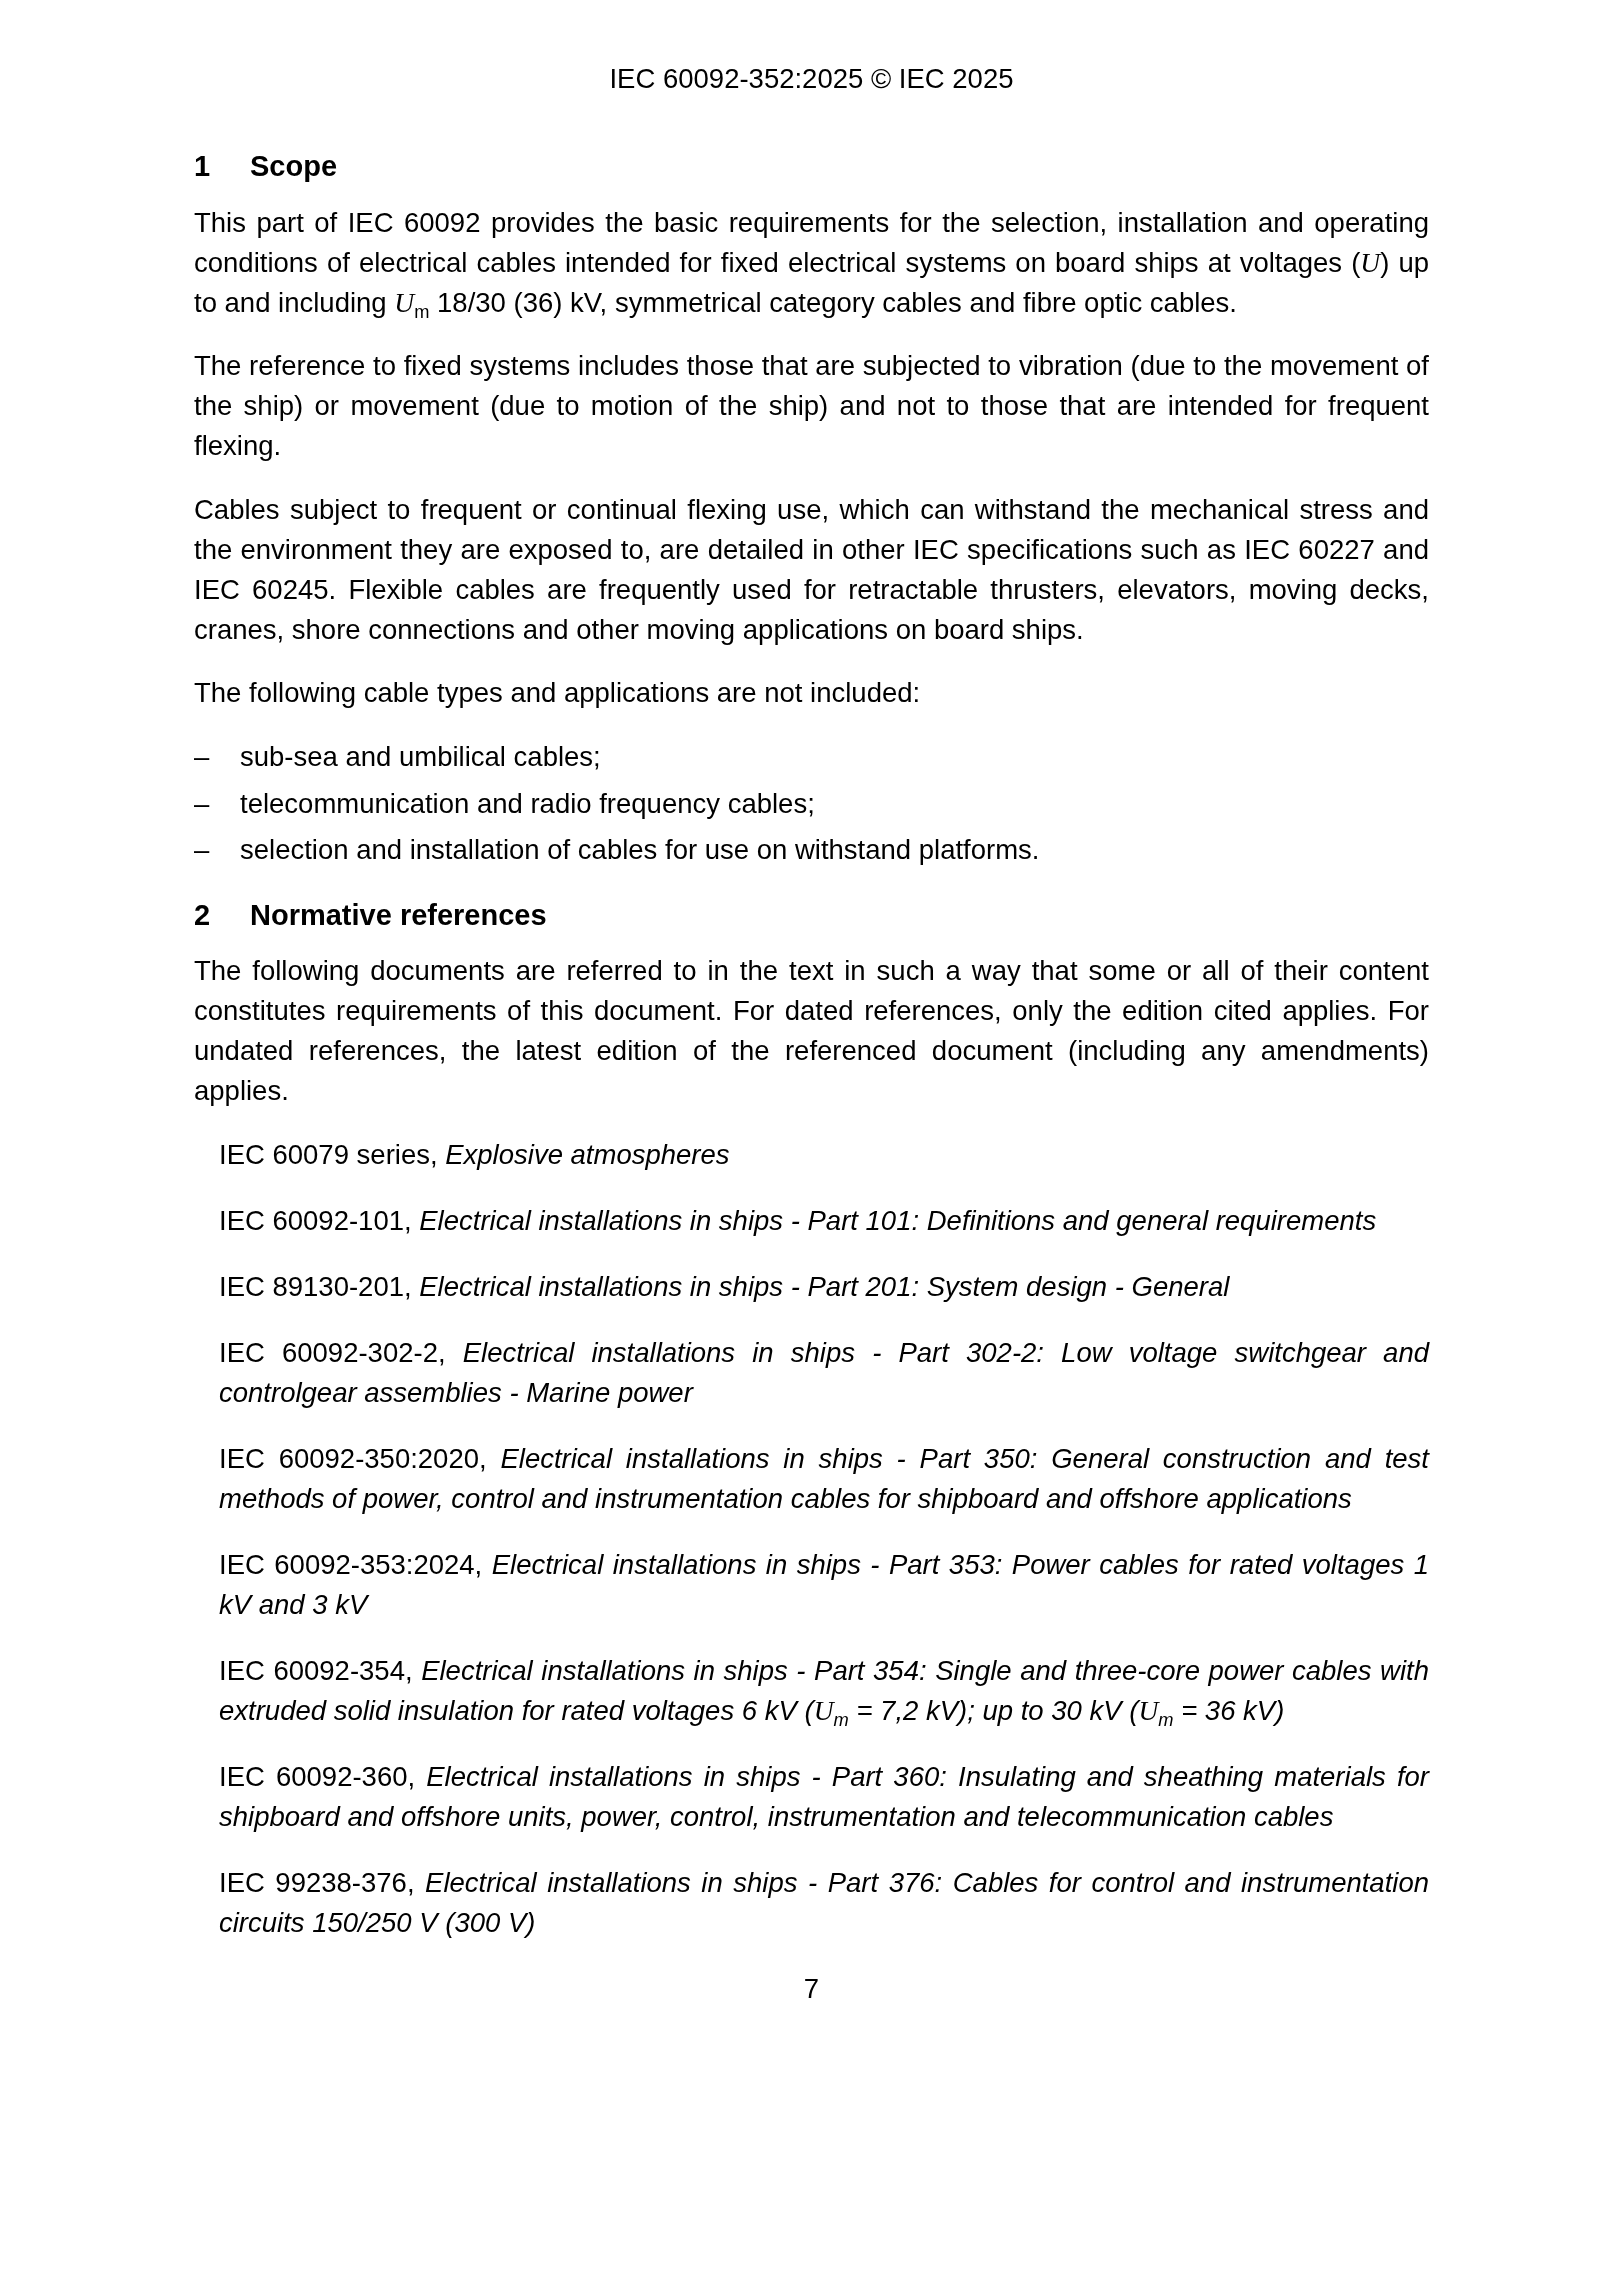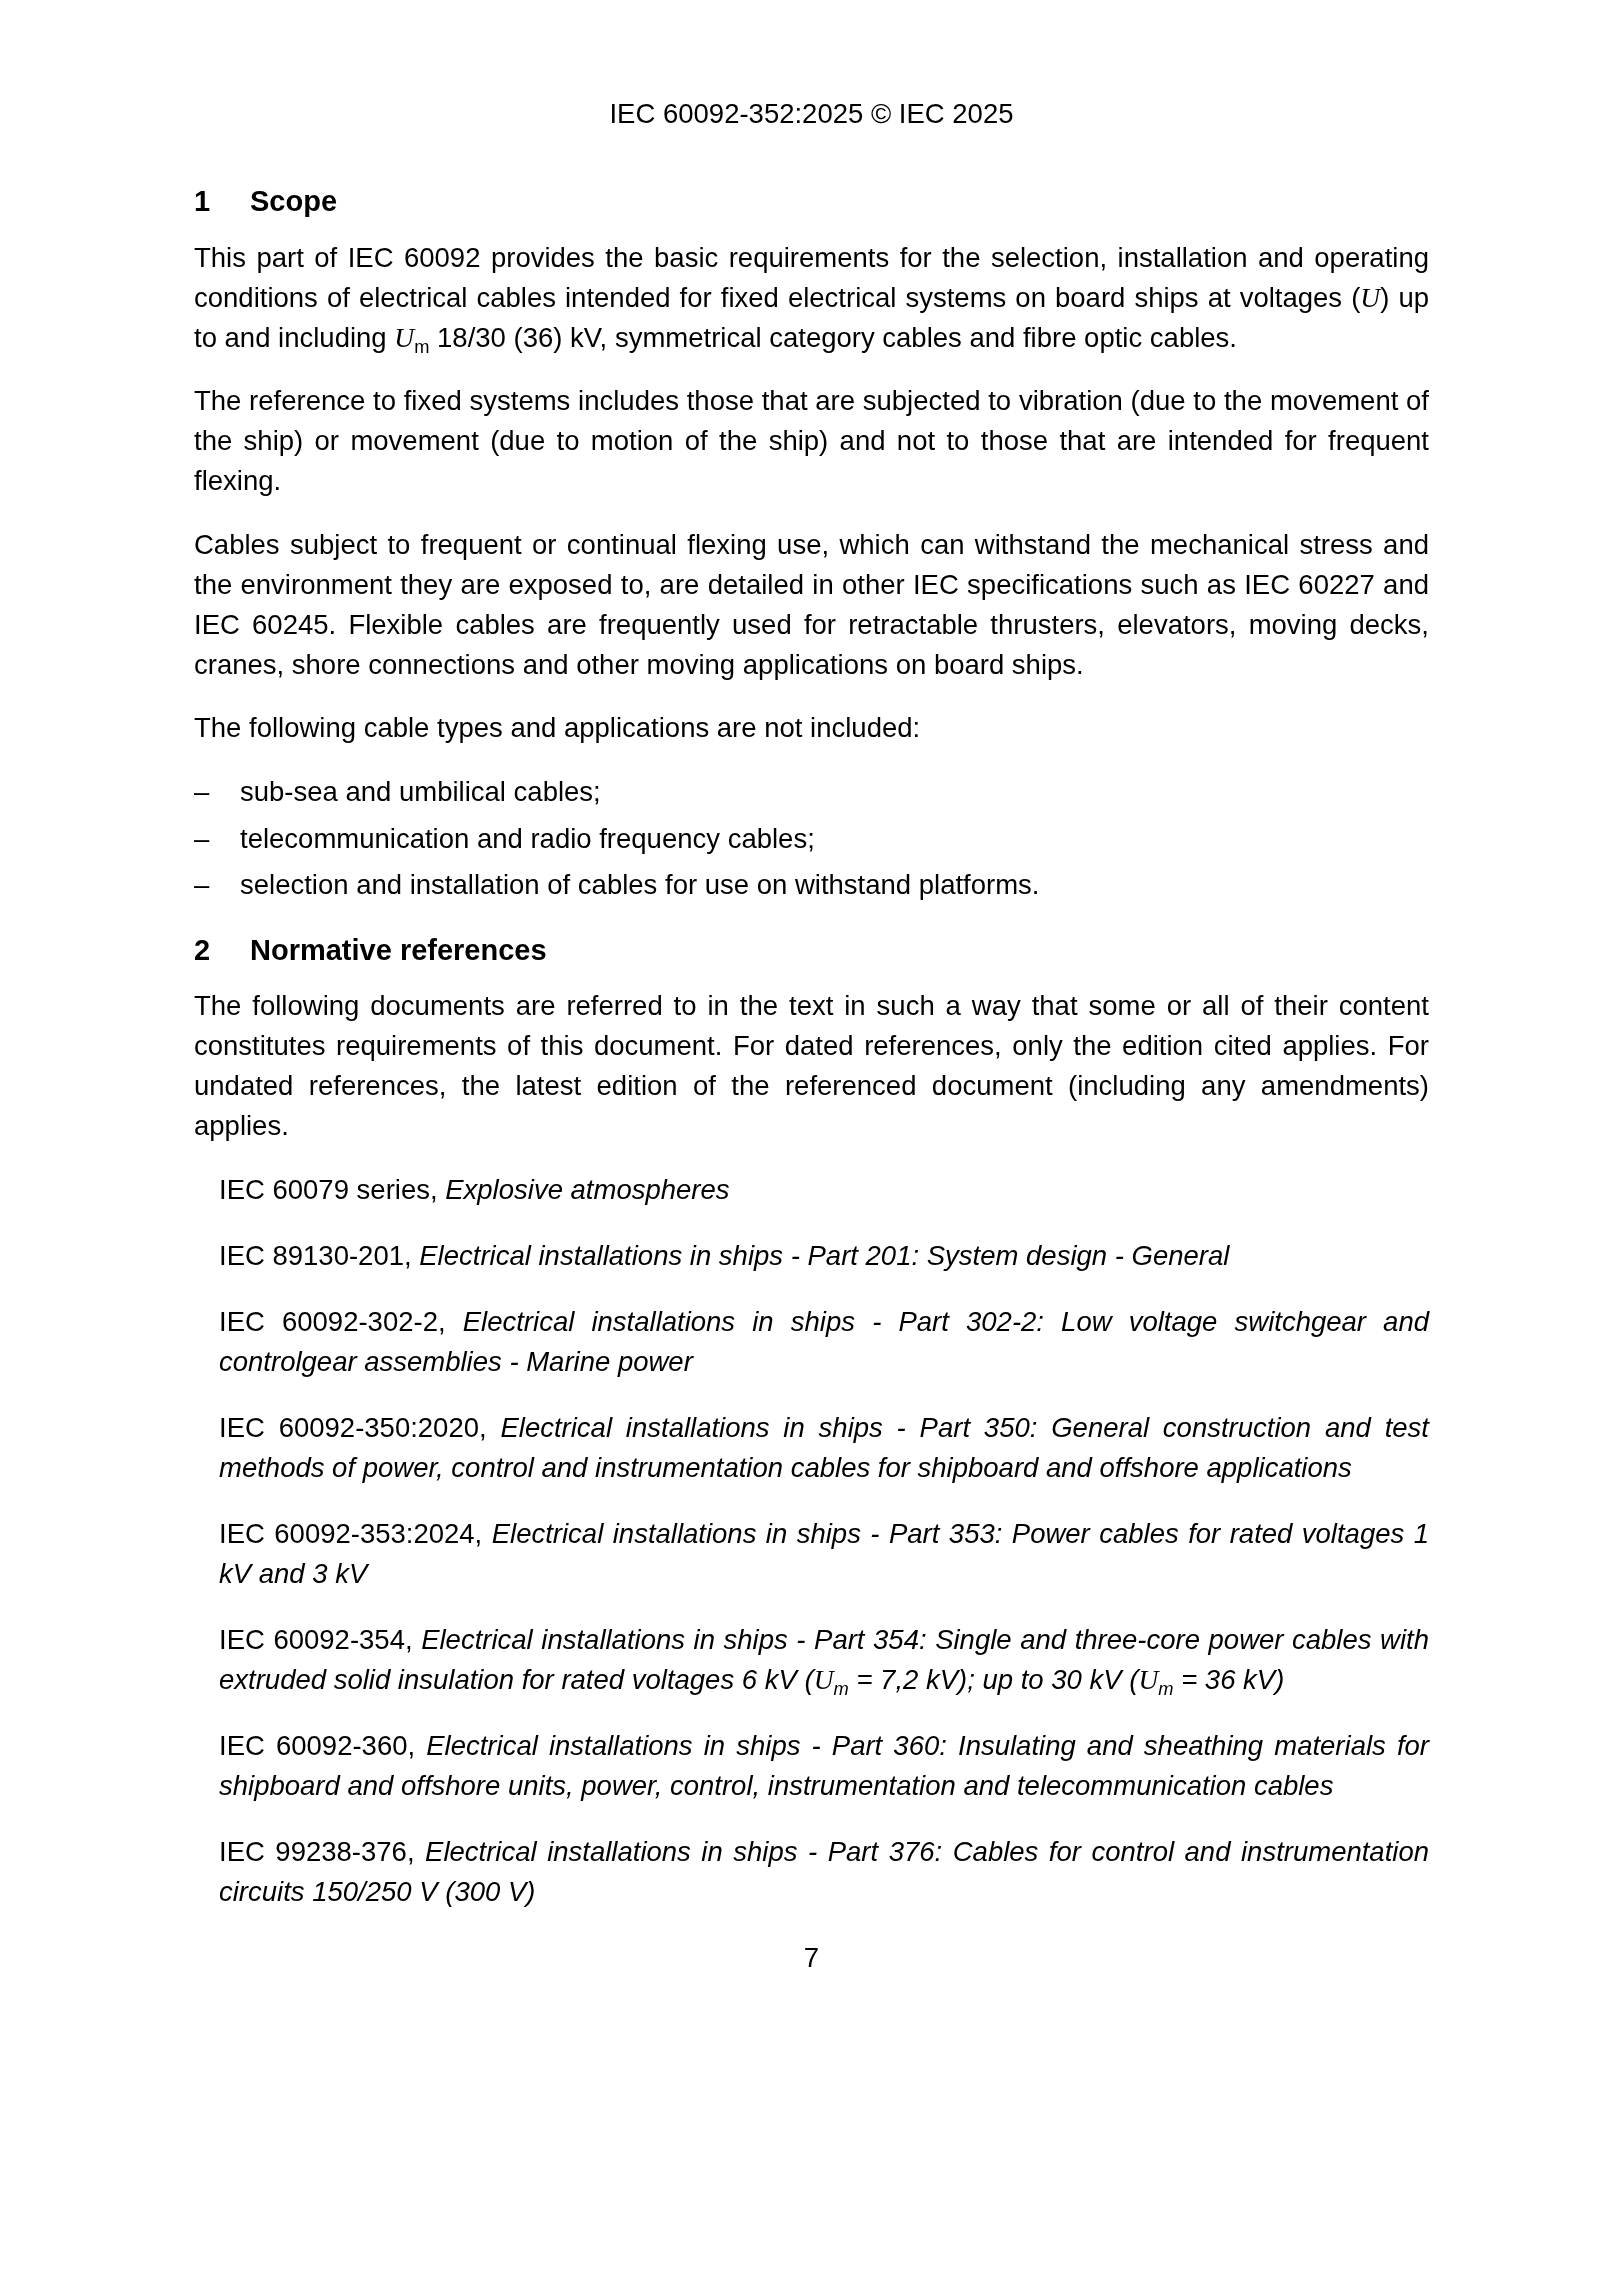--- a/index.html
+++ b/index.html
@@ -4,21 +4,21 @@
 <style>
   html, body { margin: 0; padding: 0; background: #ffffff; }
   .page {
     position: relative;
     width: 1623px;
     height: 2295px;
     background: #ffffff;
     color: #000000;
     font-family: "Liberation Sans", "DejaVu Sans", sans-serif;
     box-sizing: border-box;
-    padding: 94px 194px 0 194px;
+    padding: 59px 194px 0 194px;
     overflow: hidden;
   }
   .doc-header {
     font-size: 27.5px;
     line-height: 40px;
     text-align: center;
     margin-bottom: 46px;
     white-space: nowrap;
   }
   h1.clause, h2.clause {
@@ -98,20 +98,21 @@
 
   <h2 class="clause">
     <span class="h-num">2</span>
     <span class="h-title">Normative references</span>
   </h2>
 
   <p class="body"><span>The following documents are referred to in the text in such a way that some or all of their content constitutes requirements of this document. For dated references, only the edition cited applies. For undated references, the latest edition of the referenced document (including any amendments) applies.</span></p>
 
   <div>
     <p class="body ref"><span>IEC 60079 series, </span><span class="i">Explosive atmospheres</span></p>
+    <p class="body ref"><span>IEC 60092-101, </span><span class="i">Electrical installations in ships - Part 101: Definitions and general requirements</span></p>
     <p class="body ref"><span>IEC 89130-201, </span><span class="i">Electrical installations in ships - Part 201: System design - General</span></p>
     <p class="body ref"><span>IEC 60092-302-2, </span><span class="i">Electrical installations in ships - Part 302-2: Low voltage switchgear and controlgear assemblies - Marine power</span></p>
     <p class="body ref"><span>IEC 60092-350:2020, </span><span class="i">Electrical installations in ships - Part 350: General construction and test methods of power, control and instrumentation cables for shipboard and offshore applications</span></p>
     <p class="body ref"><span>IEC 60092-353:2024, </span><span class="i">Electrical installations in ships - Part 353: Power cables for rated voltages 1 kV and 3 kV</span></p>
     <p class="body ref"><span>IEC 60092-354, </span><span class="i">Electrical installations in ships - Part 354: Single and three-core power cables with extruded solid insulation for rated voltages 6 kV (</span><span class="u">U</span><span class="si">m</span><span class="i"> = 7,2 kV); up to 30 kV (</span><span class="u">U</span><span class="si">m</span><span class="i"> = 36 kV)</span></p>
     <p class="body ref"><span>IEC 60092-360, </span><span class="i">Electrical installations in ships - Part 360: Insulating and sheathing materials for shipboard and offshore units, power, control, instrumentation and telecommunication cables</span></p>
     <p class="body ref"><span>IEC 99238-376, </span><span class="i">Electrical installations in ships - Part 376: Cables for control and instrumentation circuits 150/250 V (300 V)</span></p>
   </div>
 
   <div class="page-number">7</div>

